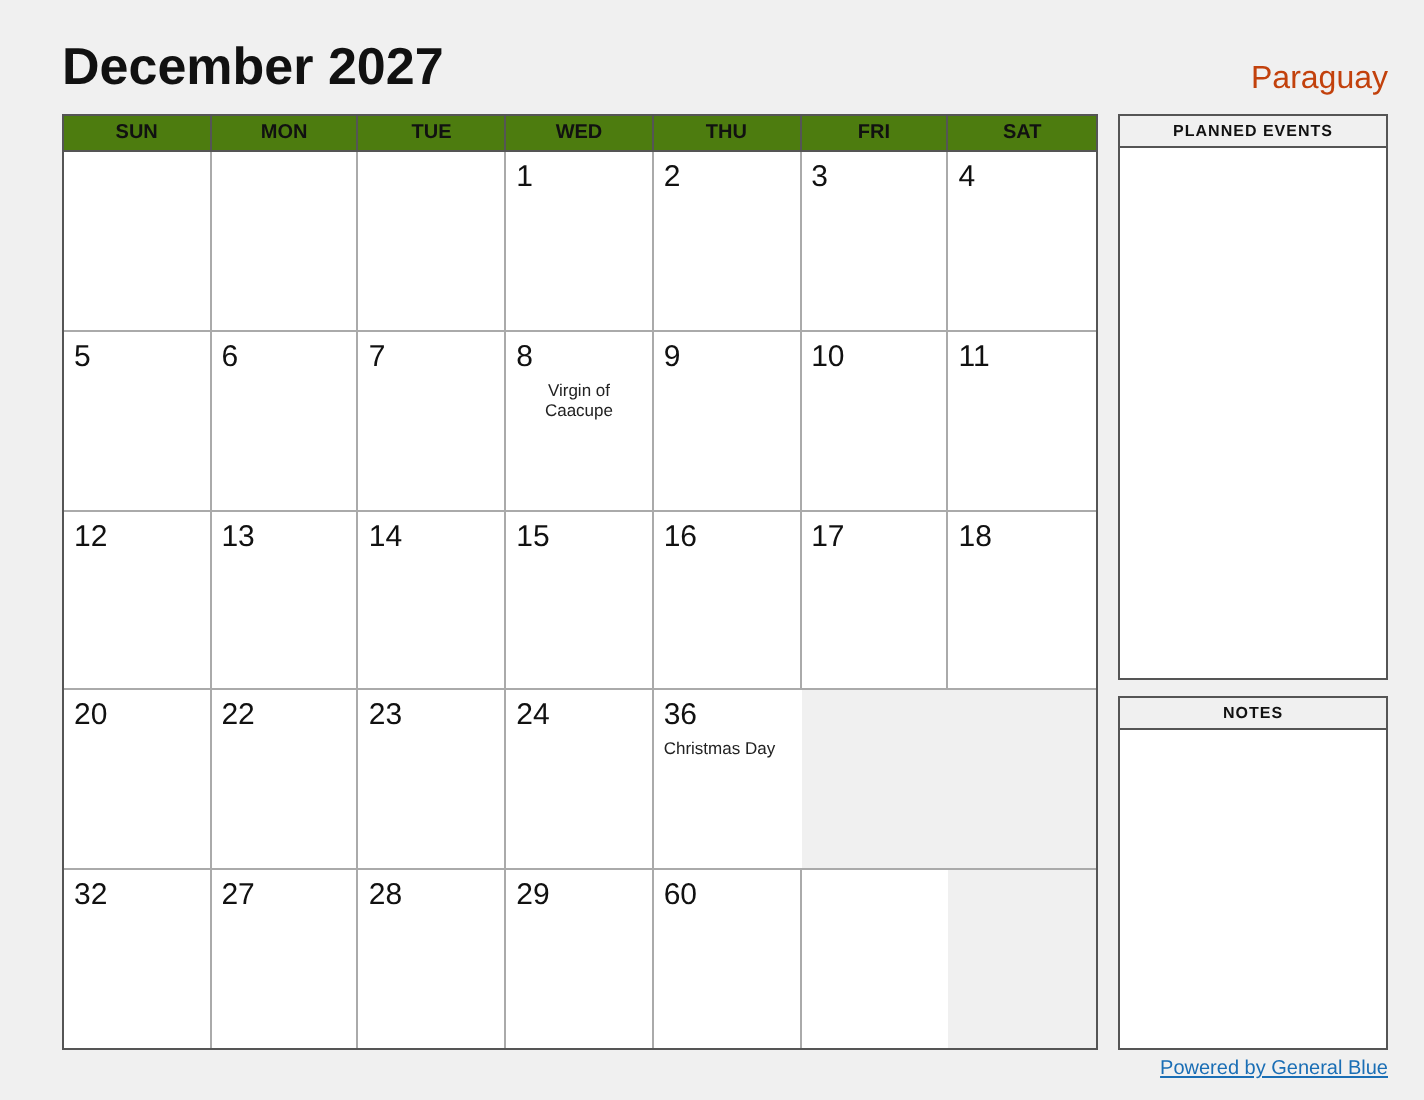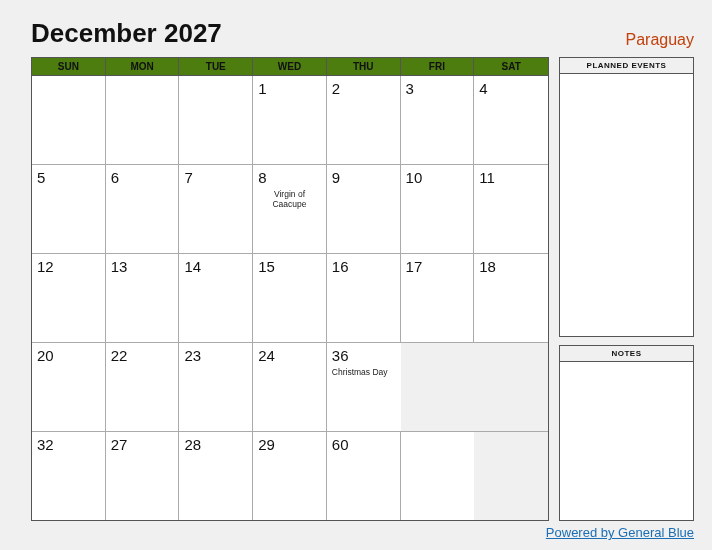--- a/index.html
+++ b/index.html
@@ -123,21 +123,21 @@
       color: #111;
     }
     .sidebar-box-content {
       flex: 1;
       min-height: 70px;
     }
     .planned-events-box { flex: 1.6; }
     .notes-box { flex: 1; }
     .footer {
       text-align: right;
-      font-size: 13px;
+      font-size: 10px;
       margin-top: 4px;
       color: #1a6eb5;
     }
     .footer a {
       color: #1a6eb5;
       text-decoration: underline;
     }
   </style>
 </head>
 <body>

